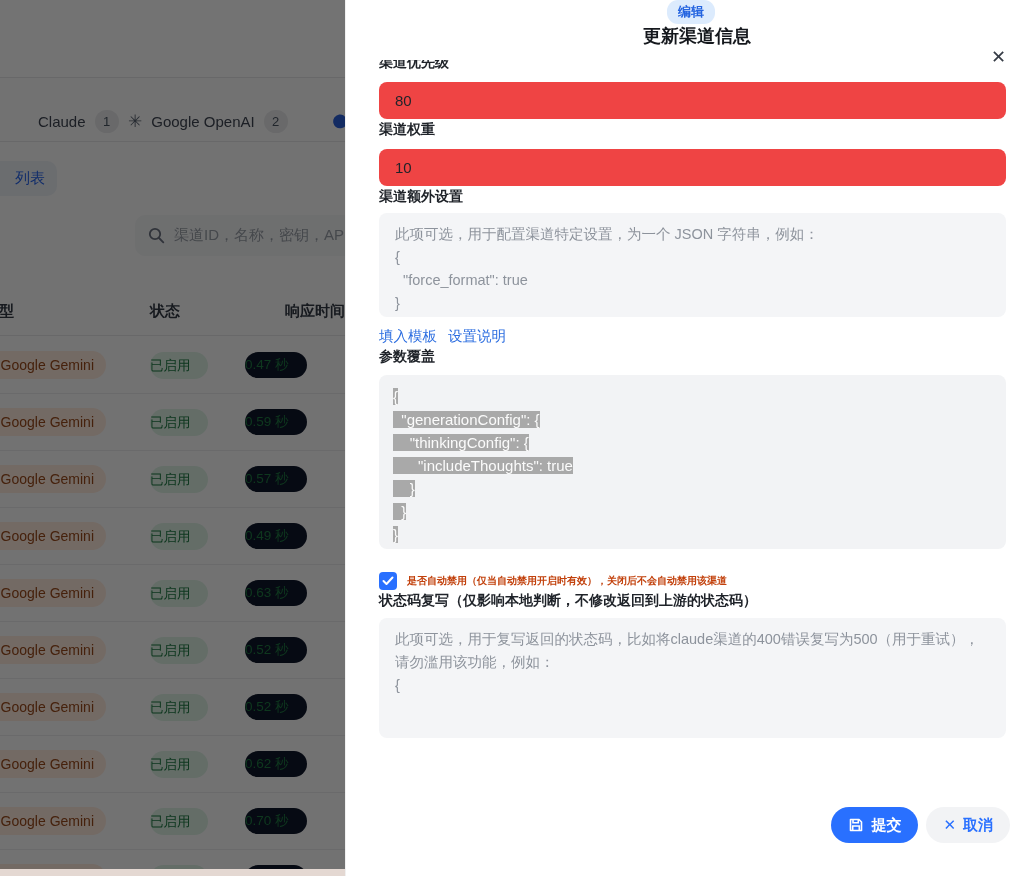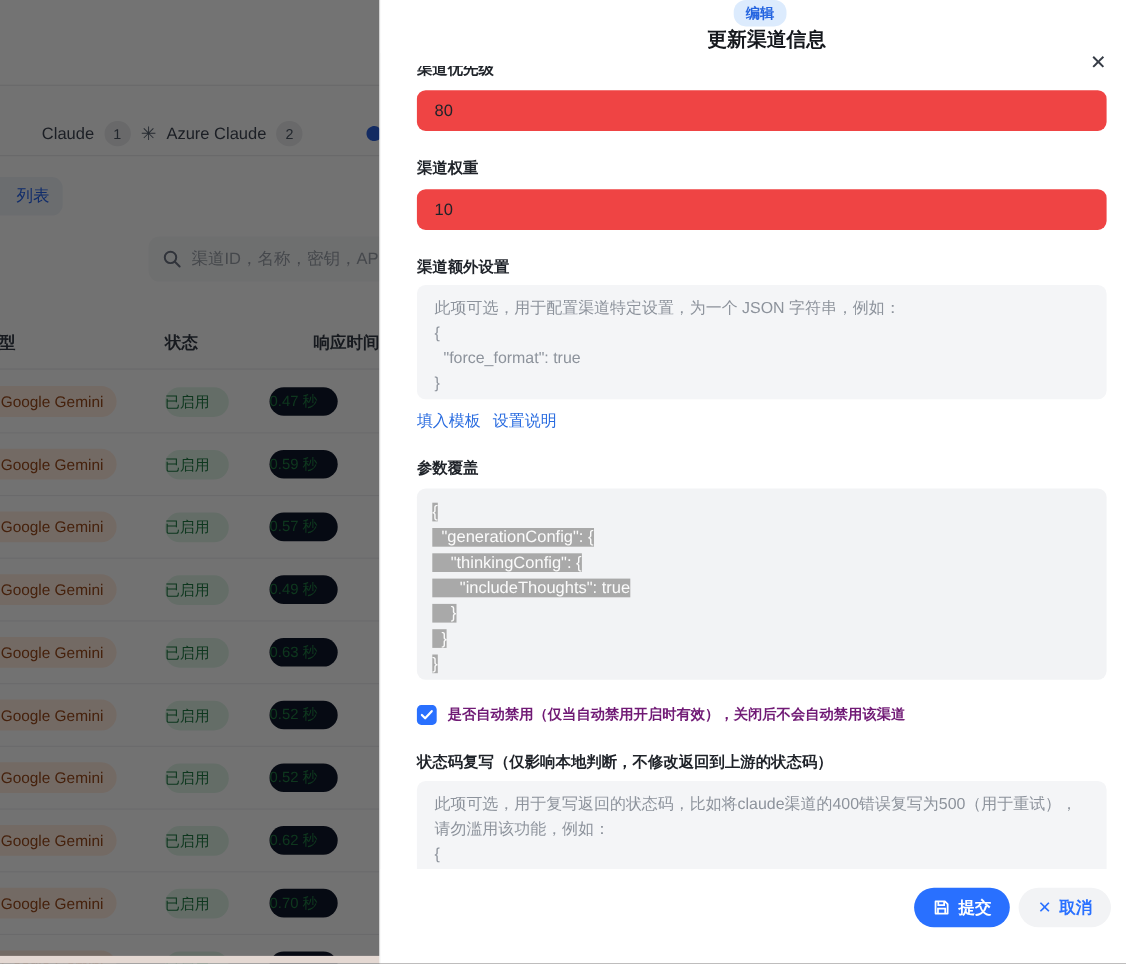--- a/index.html
+++ b/index.html
@@ -43,33 +43,33 @@
   #drawer { position:absolute; left:345px; top:0; width:679px; height:876px; background:#ffffff; z-index:20; border-left:1px solid #f0f0f0; }
   .dw-header { position:absolute; left:0; top:0; width:100%; height:48px; background:#fff; display:flex; align-items:center; padding:0 18px 0 30px; z-index:3;flex-direction:column; }
   .edit-badge { background:#dcebfd; color:#2464e0; font-size:13px; font-weight:bold; border-radius:11px; padding:3px 11px; }
   .dw-title { font-size:18px; font-weight:bold; color:#15181d; margin-left:12px; }
   .dw-close { margin-left:auto; font-size:18px; color:#363c46; cursor:pointer; line-height:1; }
   .dw-content { position:absolute; left:0; top:48px; right:0; bottom:86px; overflow:hidden; padding:0 18px 0 33px; }
   .fld-label { font-size:14px; font-weight:bold; color:#1f2329; line-height:21px; }
   .clip-label { height:13px; overflow:hidden; margin-top:12px; }
   .clip-label .fld-label { margin-top:-8px; }
   .f-input { display:block; width:100%; height:37px; background:#ef4444; border:none; outline:none; border-radius:8px; padding:0 16px; font-size:15px; color:#1f2329; font-family:inherit; }
-  .mt9 { margin-top:9px; } .mt23 { margin-top:23px; } .mt6 { margin-top:6px; } .mt7 { margin-top:7px; }
+  .mt9 { margin-top:9px; } .mt23 { } .mt6 { margin-top:6px; } .mt7 { margin-top:7px; }
   textarea.f-area { display:block; width:100%; background:#f4f5f7; border:none; outline:none; border-radius:8px; padding:10px 16px; font-size:14.5px; line-height:23px; color:#1f2329; resize:none; font-family:inherit; }
   textarea.f-area::placeholder { color:#8d939c; opacity:1; }
   .area-extra { height:104px; }
   .area-status { height:120px; }
   .links-row { margin-top:10px; display:flex; gap:11px; }
   .link { color:#2b6de0; font-size:14.5px; cursor:pointer; text-decoration:none; }
   .code-editor { margin-top:8px; height:174px; background:#f2f3f5; border-radius:8px; padding:10px 14px; overflow:hidden; cursor:text; }
   .code-line { font-size:15px; line-height:23px; white-space:pre; color:#3c4049; }
   .code-line .sel { background:#a9a9a9; color:#fbfbfb; }
   .cb-row { margin-top:23px; display:flex; align-items:center; gap:10px; }
   .checkbox { width:18px; height:18px; background:#2970ff; border-radius:4px; display:inline-flex; align-items:center; justify-content:center; flex:0 0 auto; cursor:pointer; }
-  .cb-label { font-size:13px; font-weight:bold; color:#701a75; }
+  .cb-label { font-size:10px; font-weight:bold; color:#c2410c; }
   .dw-footer { position:absolute; left:0; bottom:0; width:100%; height:86px; background:#fff; display:flex; justify-content:flex-end; align-items:flex-start; gap:8px; padding:17px 14px 0 0; z-index:3; }
   .btn { height:36px; border:none; border-radius:18px; font-size:15px; font-weight:bold; display:inline-flex; align-items:center; gap:7px; padding:0 17px; cursor:pointer; font-family:inherit; }
   .btn-submit { background:#2970ff; color:#fff; }
   .btn-cancel { background:#f2f3f5; color:#2970ff; }
   .btn-cancel .x-ico { font-size:15px; font-weight:bold; }
 </style>
 </head>
 <body>
 
 <div id="stage">
@@ -77,21 +77,21 @@
   <div id="bg">
     <div class="topbar"></div>
 
     <div class="tabs-row">
       <div class="ptab ptab-claude">
         <span class="ptab-label">Claude</span>
         <span class="count-badge">1</span>
       </div>
       <div class="ptab ptab-azure">
         <span class="openai-icon">✳</span>
-        <span class="ptab-label">Azure Claude</span>
+        <span class="ptab-label">Google OpenAI</span>
         <span class="count-badge">2</span>
       </div>
       <span class="deepseek-icon">
         <svg width="24" height="18" viewBox="0 0 24 18">
             <path d="M22 3c-2 0-3.5 1.2-4.5 2.5C16 3 13 2 10 3 6 4.3 4.5 8 5.5 11.5 6.5 15 10 17 14 16c3-0.8 5-3 5.5-6 1.5-0.5 3-2.5 3-5 0-1-0.2-2-0.5-2z" fill="#2b5fd9"></path>
           </svg>
       </span>
     </div>
     <div class="tabs-divider"></div>
 

